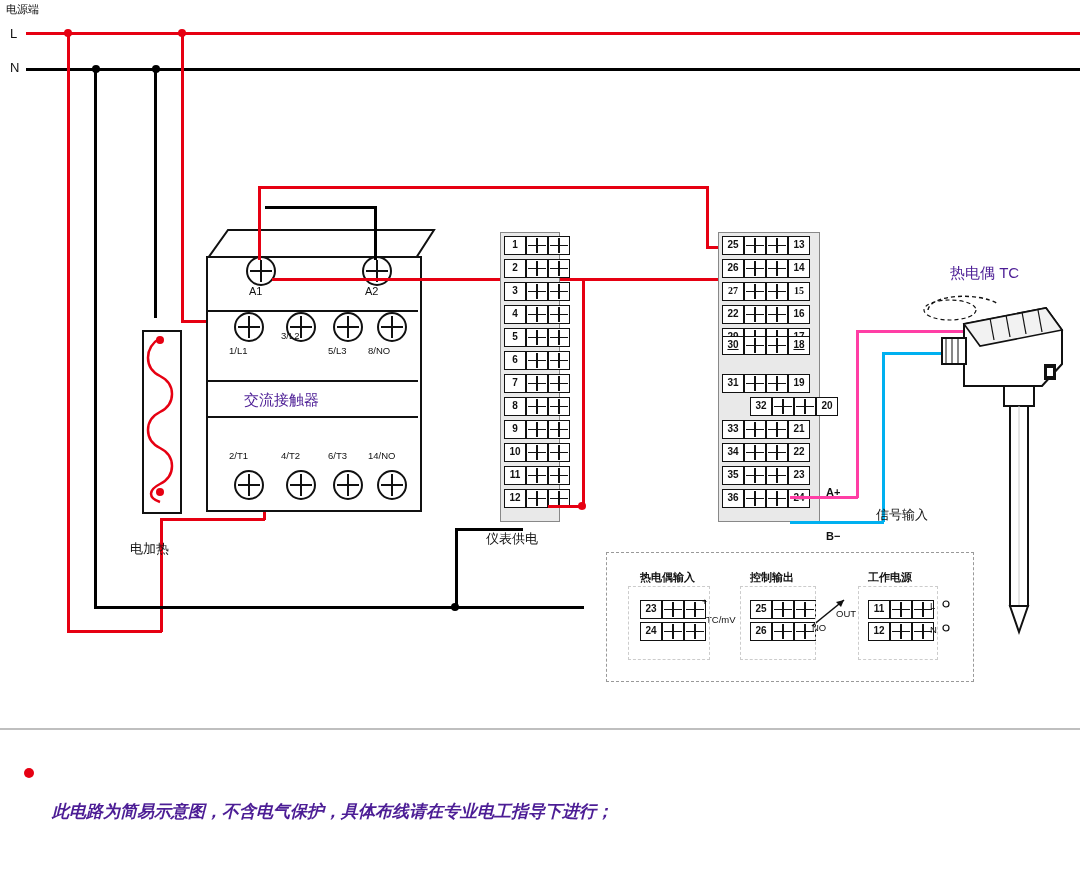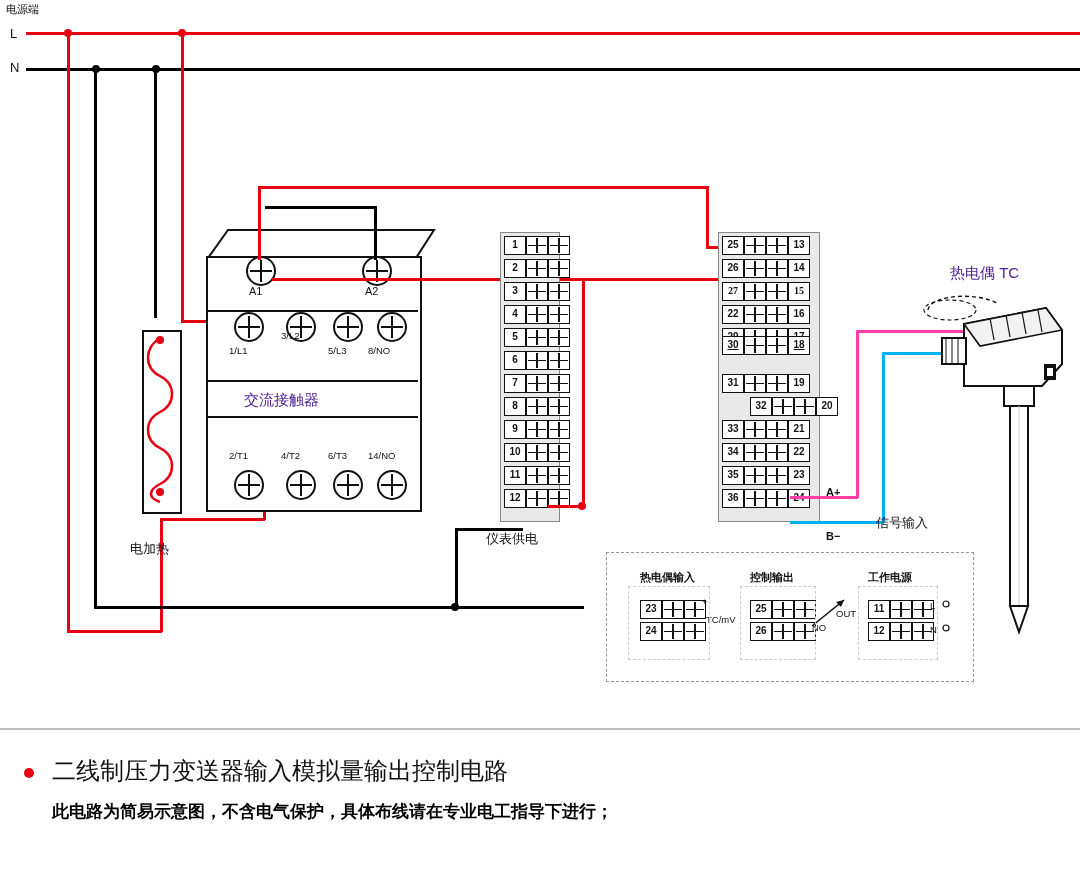--- a/index.html
+++ b/index.html
@@ -59,21 +59,21 @@
   .legend-title{font-size:11px;font-weight:bold;}
   .grp-border{position:absolute;border:1.5px dashed #bbb;}
 
   hr.sep{
     position:absolute;left:0;width:1080px;height:0;border:none;border-top:2px solid #bfbfbf;margin:0;
   }
   .bullet{
     position:absolute;width:10px;height:10px;border-radius:50%;background:#e60012;
   }
   .cap-title{font-size:24px;color:#111;font-weight:normal;white-space:nowrap;}
-  .cap-sub{font-size:17px;color:#000000;font-weight:bold;white-space:nowrap;}
+  .cap-sub{font-size:17px;color:#4c1d95;font-weight:bold;white-space:nowrap;font-style:italic;}
 </style>
 </head>
 <body>
 
 <div class="canvas">
 
   <div class="abs lbl-sm" style="left:6px;top:2px;">电源端</div>
   <div class="abs lbl" style="left:10px;top:26px;">L</div>
   <div class="abs lbl" style="left:10px;top:60px;">N</div>
 
@@ -309,21 +309,21 @@
   <div class="wire-pink" style="left:790px;top:496px;width:68px;height:2.5px;"></div>
   <div class="wire-pink" style="left:856px;top:330px;width:2.5px;height:168px;"></div>
   <div class="wire-pink" style="left:856px;top:330px;width:110px;height:2.5px;"></div>
 
   <div class="wire-cyan" style="left:790px;top:521px;width:94px;height:2.5px;"></div>
   <div class="wire-cyan" style="left:882px;top:352px;width:2.5px;height:170px;"></div>
   <div class="wire-cyan" style="left:882px;top:352px;width:86px;height:2.5px;"></div>
 
   <div class="abs lbl-sm" style="left:826px;top:486px;font-weight:bold;">A+</div>
   <div class="abs lbl-sm" style="left:826px;top:530px;font-weight:bold;">B−</div>
-  <div class="abs lbl" style="left:876px;top:506px;margin-top:8px;">信号输入</div>
+  <div class="abs lbl" style="left:876px;top:506px;">信号输入</div>
 
   <div class="abs lbl-big" style="left:950px;top:264px;">热电偶  TC</div>
   <svg class="abs" style="left:920px;top:290px;" width="150" height="380">
 
     <path d="M8 20 C 10 4, 60 2, 78 14" fill="none" stroke="#111" stroke-width="1.4" stroke-dasharray="4,3"></path>
     <ellipse cx="30" cy="20" rx="26" ry="10" fill="none" stroke="#111" stroke-width="1.2" stroke-dasharray="4,3"></ellipse>
 
     <polygon points="44,34 126,18 142,40 142,74 122,96 44,96" fill="#fff" stroke="#111" stroke-width="2"></polygon>
     <polygon points="44,34 126,18 142,40 60,56" fill="#f2f2f2" stroke="#111" stroke-width="1.6"></polygon>
 
@@ -400,16 +400,15 @@
   <div class="abs lbl-xs" style="left:930px;top:624px;">N</div>
   <svg class="abs" style="left:940px;top:596px;" width="16" height="40">
     <circle cx="6" cy="8" r="3" fill="none" stroke="#111" stroke-width="1.2"></circle>
     <circle cx="6" cy="32" r="3" fill="none" stroke="#111" stroke-width="1.2"></circle>
   </svg>
   <div class="grp-border" style="left:858px;top:586px;width:78px;height:72px;border-color:#ccc;"></div>
 
   <hr class="sep" style="top:728px;">
 
   <div class="bullet" style="left:24px;top:768px;"></div>
-  <div class="abs cap-title" style="left:52px;top:755px;">二线制压力变送器输入模拟量输出控制电路</div>
   <div class="abs cap-sub" style="left:52px;top:800px;">此电路为简易示意图，不含电气保护，具体布线请在专业电工指导下进行；</div>
 
 </div>
 
 </body></html>

